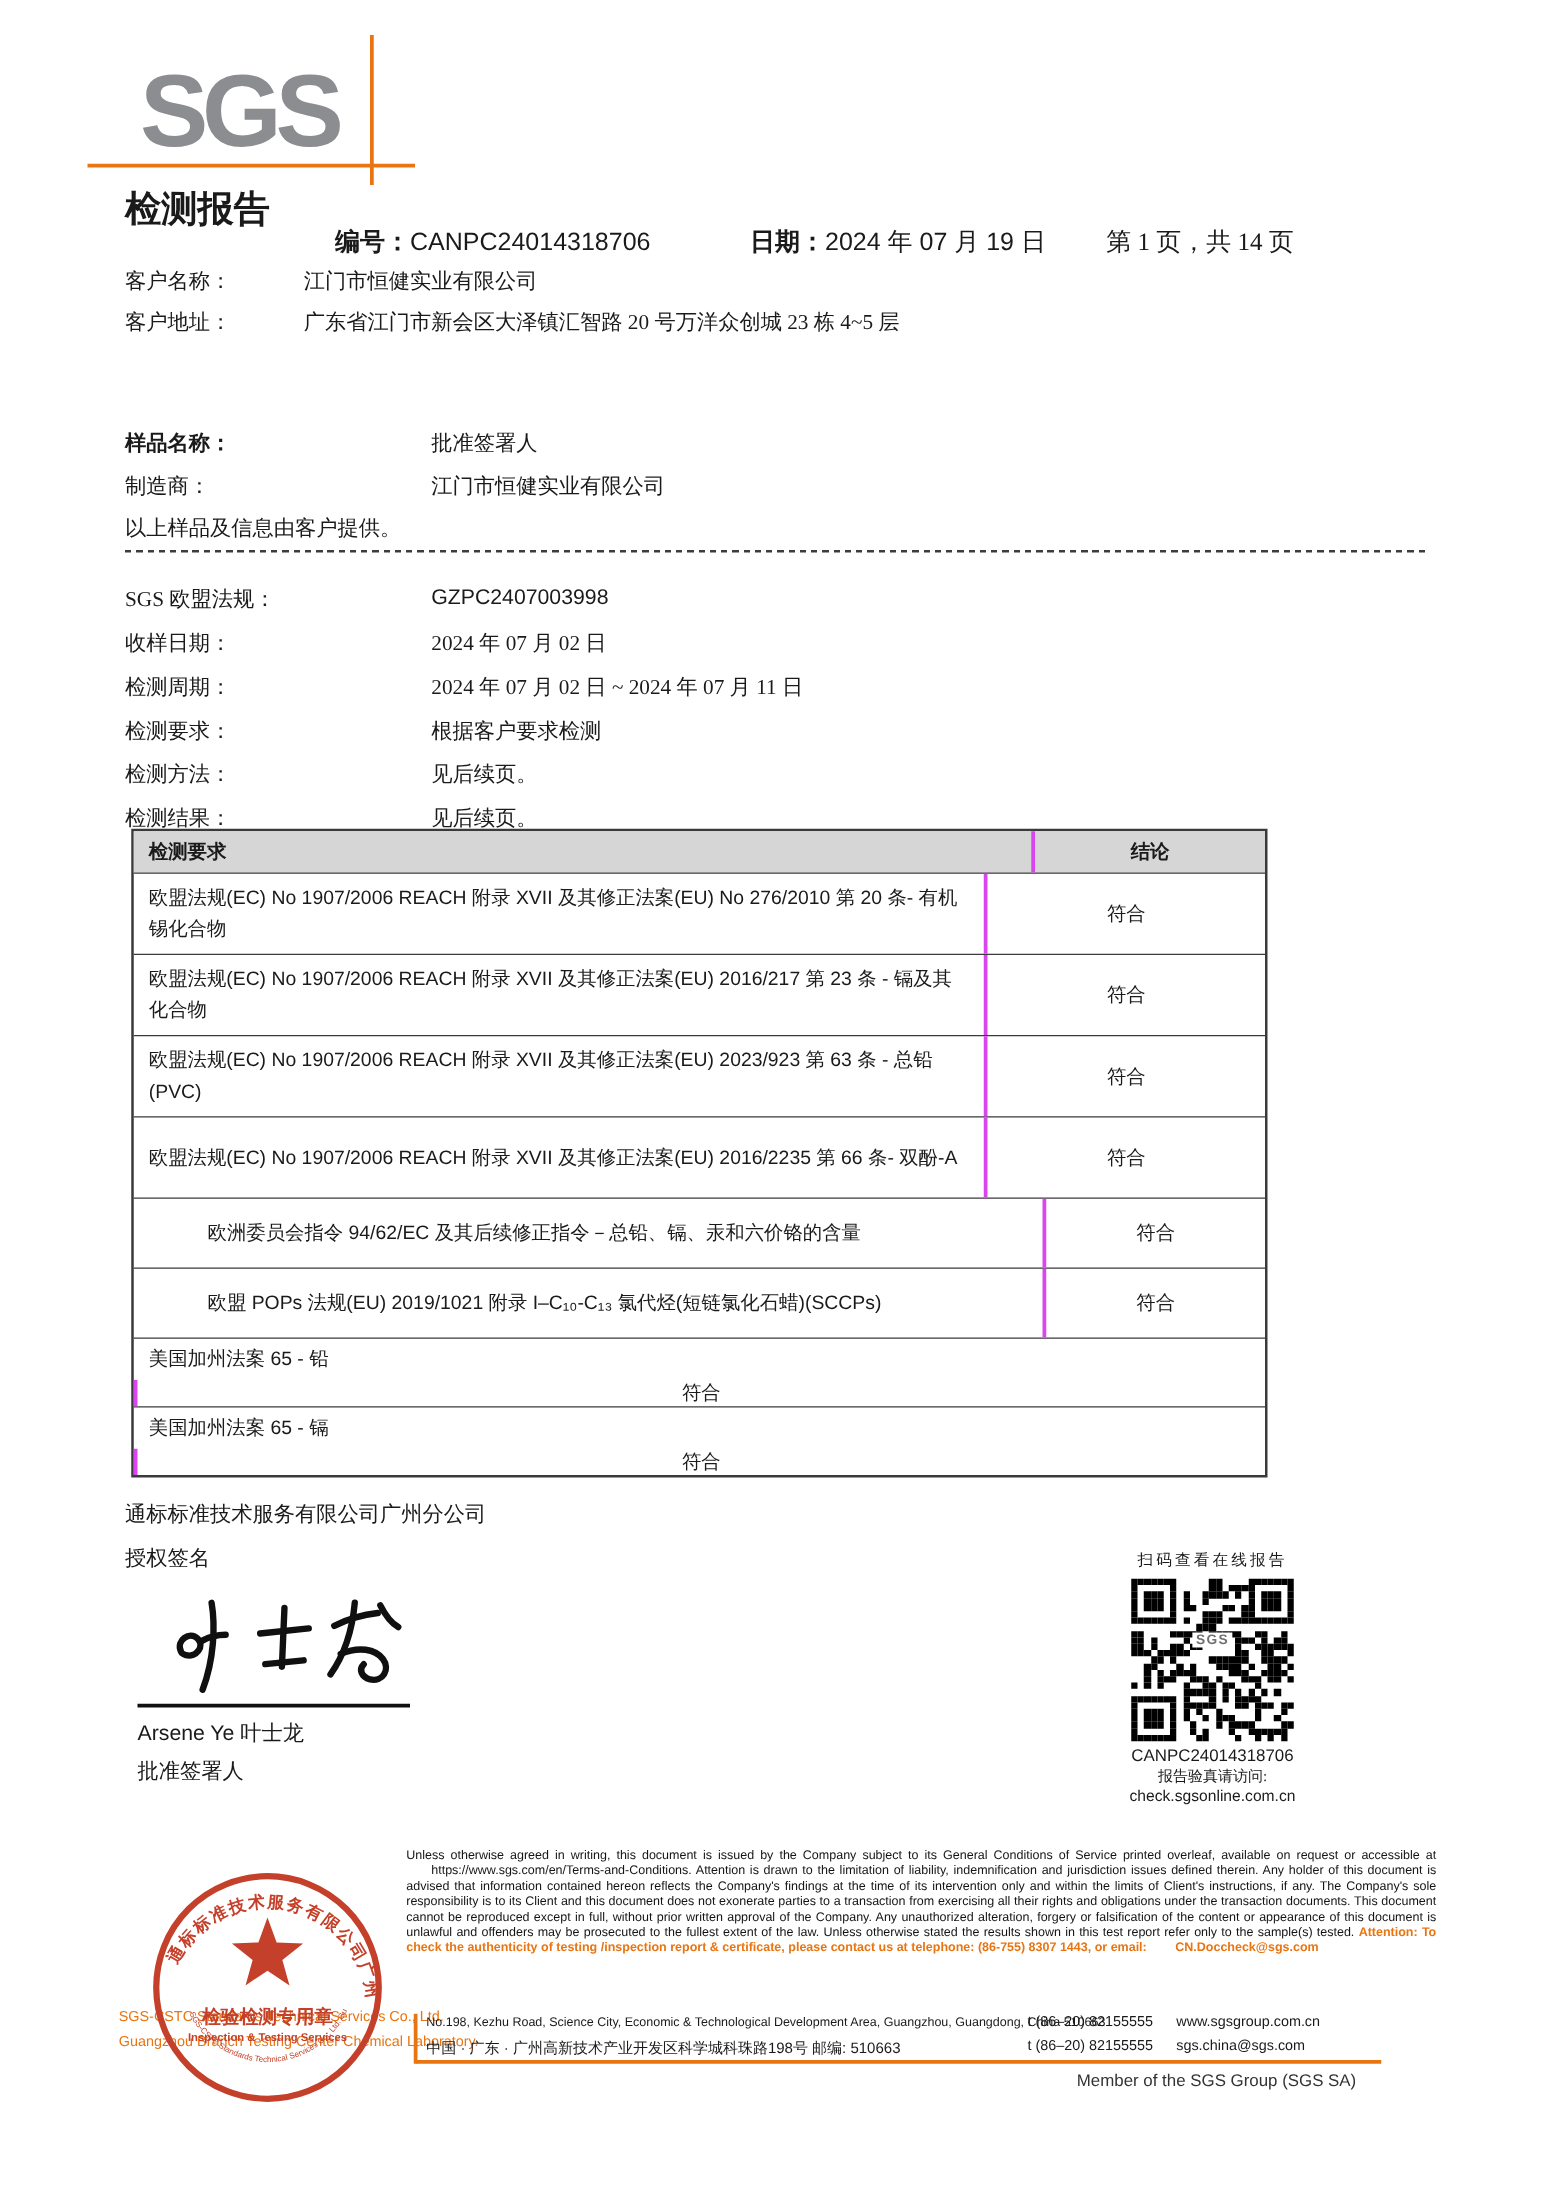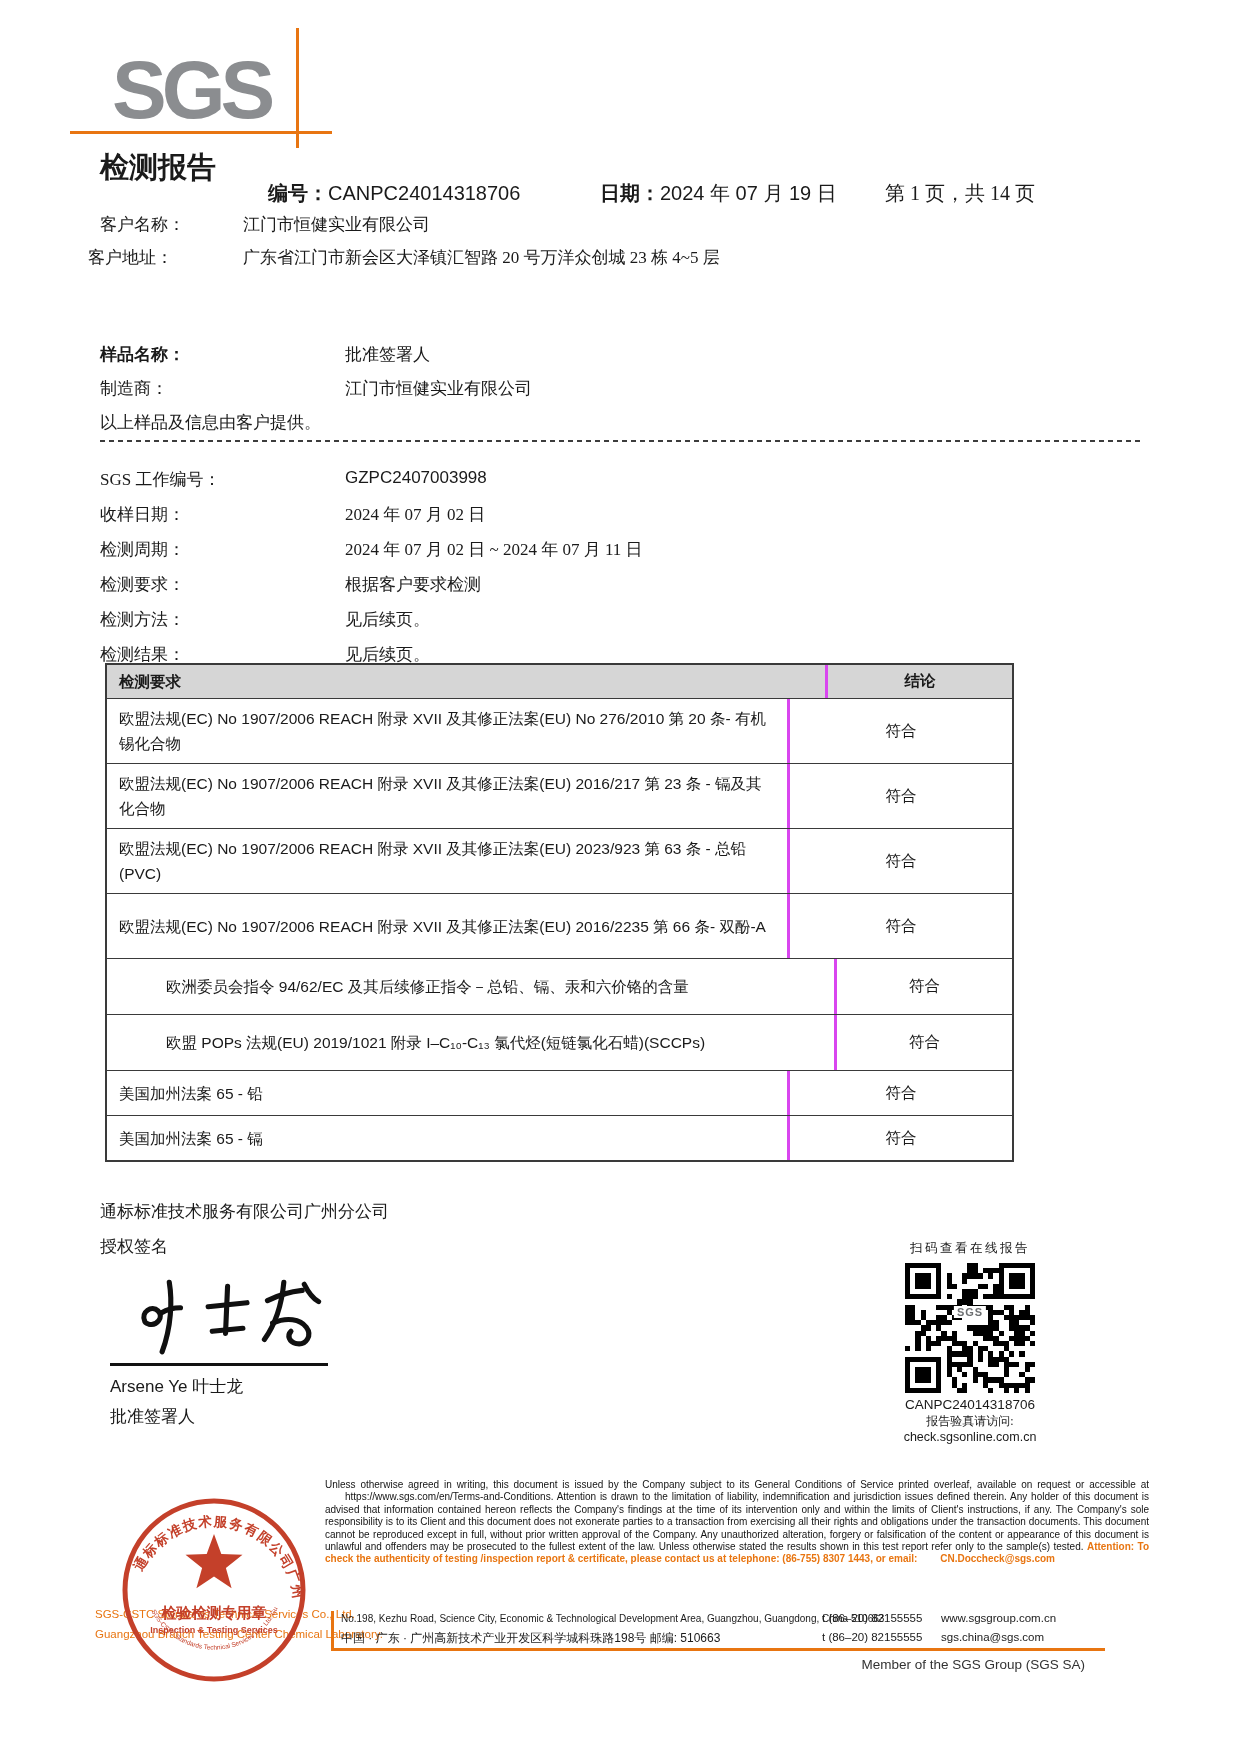--- a/index.html
+++ b/index.html
@@ -21,21 +21,21 @@
   .dash-sep{left:100px;top:440px;width:1042px;height:2px;
     background:repeating-linear-gradient(90deg,#3c3c3c 0 5px,transparent 5px 9px);}
 
   
   .rtable{left:105px;top:663px;width:905px;border:2px solid #3a3a3a;}
   .rt-row{display:flex;border-top:1px solid #3a3a3a;}
   .rt-row.first{border-top:none;gap:38px;}
   .rt-head{background:#d6d6d6;font-weight:bold;}
   .rt-c1{width:656px;padding:4px 12px;display:flex;align-items:center;font-size:15.5px;line-height:1.62;}
   .rt-c2{flex:1;border-left:3px solid #d946ef;display:flex;align-items:center;justify-content:center;font-size:15.5px;}
-  .h34{min-height:30px;} .h64{min-height:64px;} .h57{min-height:55px;padding-left:47px;} .h46{min-height:44px;}
+  .h34{min-height:30px;} .h64{min-height:64px;} .h57{min-height:55px;padding-left:47px;} .h46{min-height:44px;flex-direction:column;}
 
   
   .sig-line{left:110px;top:1363px;width:218px;height:3px;background:#111;}
   .qr-wrap{left:898px;top:1240px;width:144px;text-align:center;}
   .qr-caption{font-size:12.5px;letter-spacing:2.5px;white-space:nowrap;}
   .qr-grid{position:relative;width:130px;height:130px;margin:6px auto 4px auto;display:grid;
            grid-template-columns:repeat(25,1fr);grid-template-rows:repeat(25,1fr);background:#fff;}
   .qr-grid .qq{background:#000;}
   .qr-logo{position:absolute;left:50%;top:38%;transform:translate(-50%,-50%);background:#fff;
            padding:0 3px;font-size:11px;font-weight:bold;color:#6e7072;letter-spacing:1px;}
@@ -64,32 +64,32 @@
   <div class="abs cross-h"></div>
   <div class="abs cross-v"></div>
 
   <div class="abs doc-title sans">检测报告</div>
   <div class="abs meta sans" style="left:268px;"><b>编号：</b><span>CANPC24014318706</span></div>
   <div class="abs meta sans" style="left:600px;"><b>日期：</b><span>2024 年 07 月 19 日</span></div>
   <div class="abs meta serif" style="left:885px;">第 1 页，共 14 页</div>
 
   <div class="abs lbl-row serif" style="left:100px;top:213px;">客户名称：</div>
   <div class="abs lbl-row serif" style="left:243px;top:213px;">江门市恒健实业有限公司</div>
-  <div class="abs lbl-row serif" style="left:88px;top:246px;">客户地址：</div>
+  <div class="abs lbl-row serif" style="left:100px;top:246px;">客户地址：</div>
   <div class="abs lbl-row serif" style="left:243px;top:246px;">广东省江门市新会区大泽镇汇智路 20 号万洋众创城 23 栋 4~5 层</div>
 
   <div class="abs lbl-row serif" style="left:100px;top:343px;font-weight:bold;">样品名称：</div>
   <div class="abs lbl-row serif" style="left:345px;top:343px;">批准签署人</div>
   <div class="abs lbl-row serif" style="left:100px;top:377px;">制造商：</div>
   <div class="abs lbl-row serif" style="left:345px;top:377px;">江门市恒健实业有限公司</div>
   <div class="abs lbl-row serif" style="left:100px;top:411px;">以上样品及信息由客户提供。</div>
 
   <div class="abs dash-sep"></div>
 
-  <div class="abs lbl-row serif" style="left:100px;top:468px;">SGS 工作编号：</div>
+  <div class="abs lbl-row serif" style="left:100px;top:468px;">SGS 欧盟法规：</div>
   <div class="abs lbl-row sans" style="left:345px;top:468px;">GZPC2407003998</div>
   <div class="abs lbl-row serif" style="left:100px;top:503px;">收样日期：</div>
   <div class="abs lbl-row serif" style="left:345px;top:503px;">2024 年 07 月 02 日</div>
   <div class="abs lbl-row serif" style="left:100px;top:538px;">检测周期：</div>
   <div class="abs lbl-row serif" style="left:345px;top:538px;">2024 年 07 月 02 日 ~ 2024 年 07 月 11 日</div>
   <div class="abs lbl-row serif" style="left:100px;top:573px;">检测要求：</div>
   <div class="abs lbl-row serif" style="left:345px;top:573px;">根据客户要求检测</div>
   <div class="abs lbl-row serif" style="left:100px;top:608px;">检测方法：</div>
   <div class="abs lbl-row serif" style="left:345px;top:608px;">见后续页。</div>
   <div class="abs lbl-row serif" style="left:100px;top:643px;">检测结果：</div>

